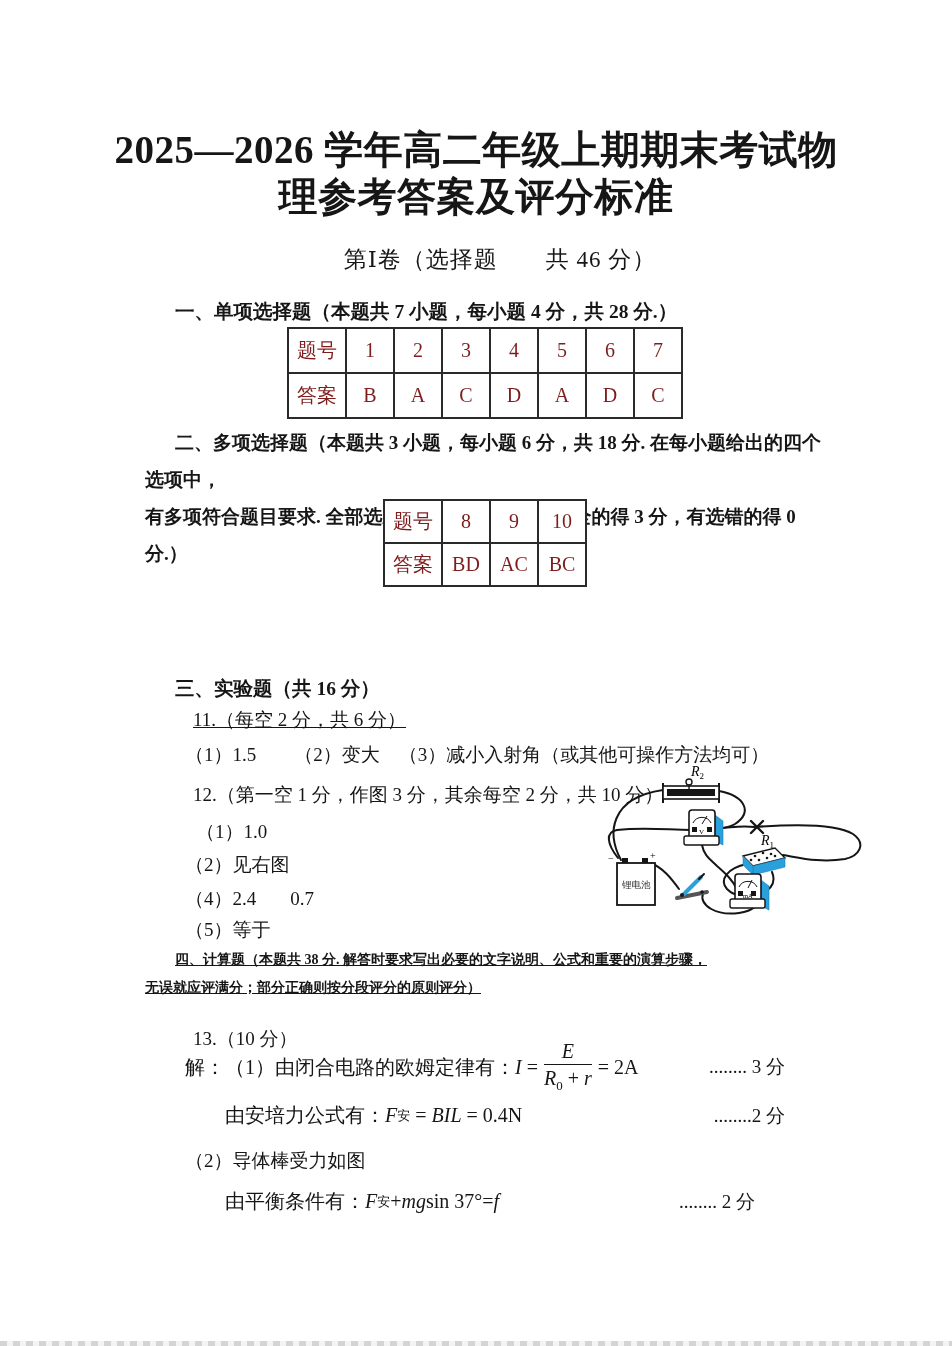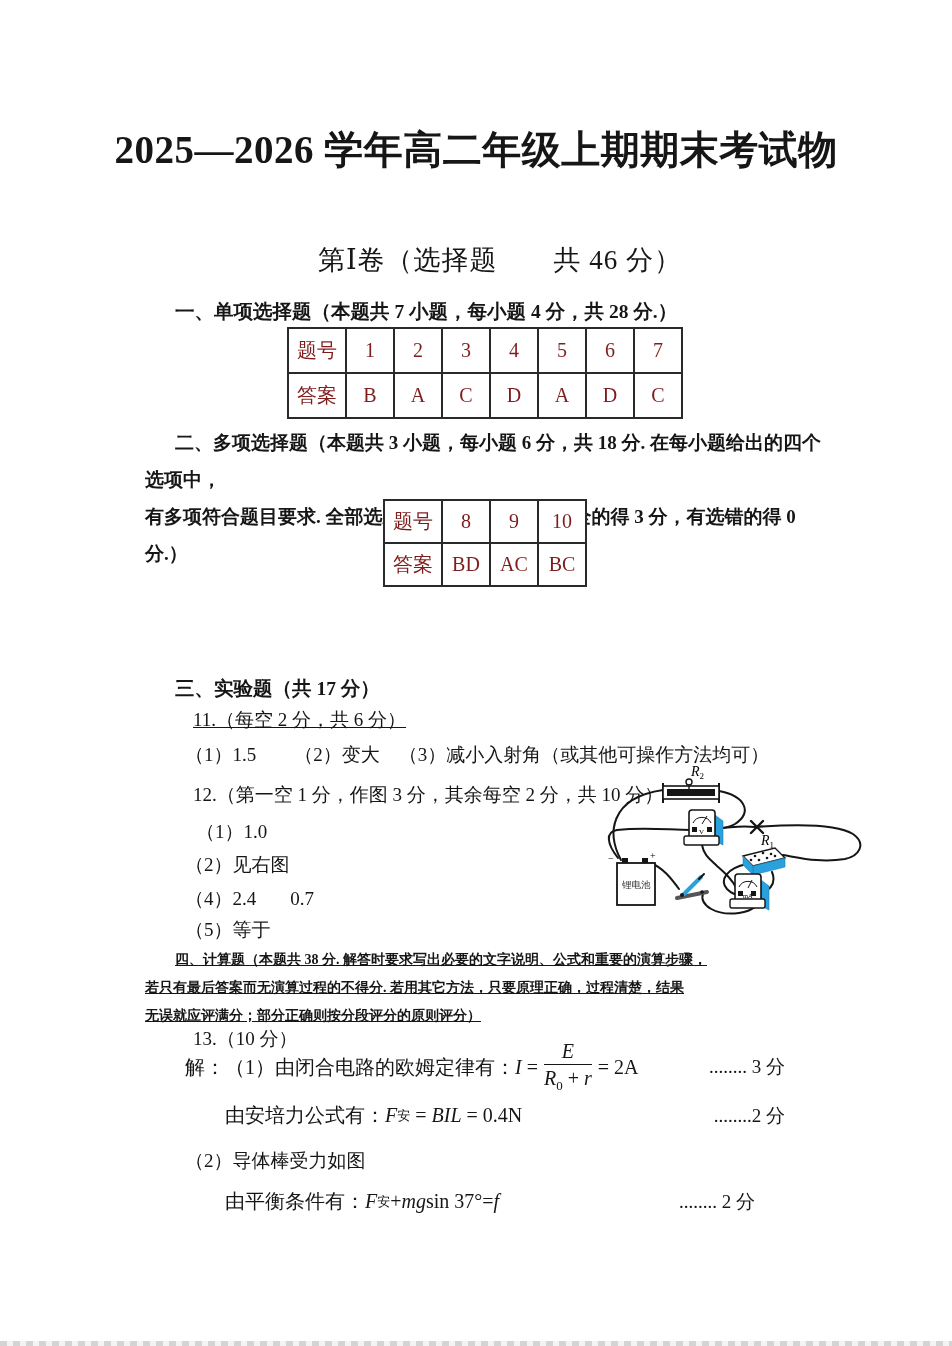--- a/index.html
+++ b/index.html
@@ -3,21 +3,21 @@
 <meta charset="utf-8">
 <style>
   html,body{margin:0;padding:0;background:#ffffff;}
   .page{
     position:relative;width:952px;height:1346px;background:#fff;overflow:hidden;
     font-family:"Liberation Serif","DejaVu Serif",serif;color:#161616;
   }
   .abs{position:absolute;}
   .center{left:0;right:0;text-align:center;}
   .title{top:126px;font-size:39px;font-weight:700;line-height:47px;letter-spacing:0.5px;}
-  .part-head{font-size:27px;line-height:34px;font-weight:400;letter-spacing:1px;margin-left:48px;}
+  .part-head{font-size:23px;line-height:34px;font-weight:400;letter-spacing:1px;margin-left:48px;}
   .h-sec{font-size:19.5px;font-weight:700;line-height:26px;}
   .body-t{font-size:19px;line-height:26px;}
   .para{width:676px;font-size:19px;font-weight:700;line-height:37px;}
   .para4{width:680px;font-size:14px;font-weight:700;line-height:28px;text-decoration:underline;}
   .ind{text-indent:30px;}
   table.ans{border-collapse:collapse;background:#fff;}
   table.ans td{
     border:2px solid #2a2a2a;text-align:center;vertical-align:middle;
     font-size:20px;color:#7f1d1d;padding:0;
   }
@@ -40,20 +40,21 @@
   }
   .figlbl{font-family:"Liberation Serif","DejaVu Serif",serif;}
 </style>
 </head>
 <body>
 
 <div class="page">
 
   <div class="abs center title">
     <div>2025—2026 学年高二年级上期期末考试物</div>
+    <div>理参考答案及评分标准</div>
   </div>
 
   <div class="abs center part-head" style="top:243px;">第Ⅰ卷（选择题　　共 46 分）</div>
 
   <div class="abs h-sec" style="top:299px;left:175px;">一、单项选择题（本题共 7 小题，每小题 4 分，共 28 分.）</div>
 
   <table class="ans t1 abs" style="top:327px;left:287px;">
     <tbody>
         <tr>
       <td class="lab">题号</td>
@@ -94,21 +95,21 @@
     <tr>
       <td class="lab">答案</td>
       <td class="c">BD</td>
       <td class="c">AC</td>
       <td class="c">BC</td>
     </tr>
   </tbody>
     </table>
 
 
-  <div class="abs h-sec" style="top:676px;left:175px;">三、实验题（共 17 分）</div>
+  <div class="abs h-sec" style="top:676px;left:175px;">三、实验题（共 16 分）</div>
   <div class="abs body-t" style="top:707px;left:193px;text-decoration:underline;">11.（每空 2 分，共 6 分）</div>
   <div class="abs body-t" style="top:742px;left:185px;">（1）1.5　　（2）变大　（3）减小入射角（或其他可操作方法均可）</div>
   <div class="abs body-t" style="top:782px;left:193px;text-align:center;">12.（第一空 1 分，作图 3 分，其余每空 2 分，共 10 分）</div>
   <div class="abs body-t" style="top:819px;left:196px;">（1）1.0</div>
   <div class="abs body-t" style="top:852px;left:185px;">（2）见右图</div>
   <div class="abs body-t" style="top:886px;left:185px;">
     <span>（4）2.4</span><span class="gap"></span><span>0.7</span>
   </div>
   <div class="abs body-t" style="top:917px;left:185px;">（5）等于</div>
 
@@ -192,21 +193,20 @@
       <line x1="72" y1="138" x2="102" y2="132" stroke="#555" stroke-width="4" stroke-linecap="round"></line>
       <line x1="79" y1="134" x2="96" y2="117" stroke="#2aa0dc" stroke-width="4" stroke-linecap="round"></line>
       <line x1="94" y1="119" x2="99" y2="114" stroke="#151515" stroke-width="2" stroke-linecap="round"></line>
       <circle cx="77" cy="135" r="2" fill="#151515"></circle>
       <circle cx="97" cy="132" r="1.8" fill="#151515"></circle>
     </g>
   </svg>
 
   <div class="abs para4" style="top:946px;left:145px;">
     <div class="ind">四、计算题（本题共 38 分. 解答时要求写出必要的文字说明、公式和重要的演算步骤，</div>
-    <div>若只有最后答案而无演算过程的不得分. 若用其它方法，只要原理正确，过程清楚，结果</div>
     <div>无误就应评满分；部分正确则按分段评分的原则评分）</div>
   </div>
 
   <div class="abs body-t" style="top:1026px;left:193px;">13.（10 分）</div>
 
   <div class="abs eqline eq1" style="top:1040px;left:185px;width:600px;">
     <span>解：（1）由闭合电路的欧姆定律有：</span>
     <span class="mi">I</span>&nbsp;
     <span>=</span>
     <span class="frac">

